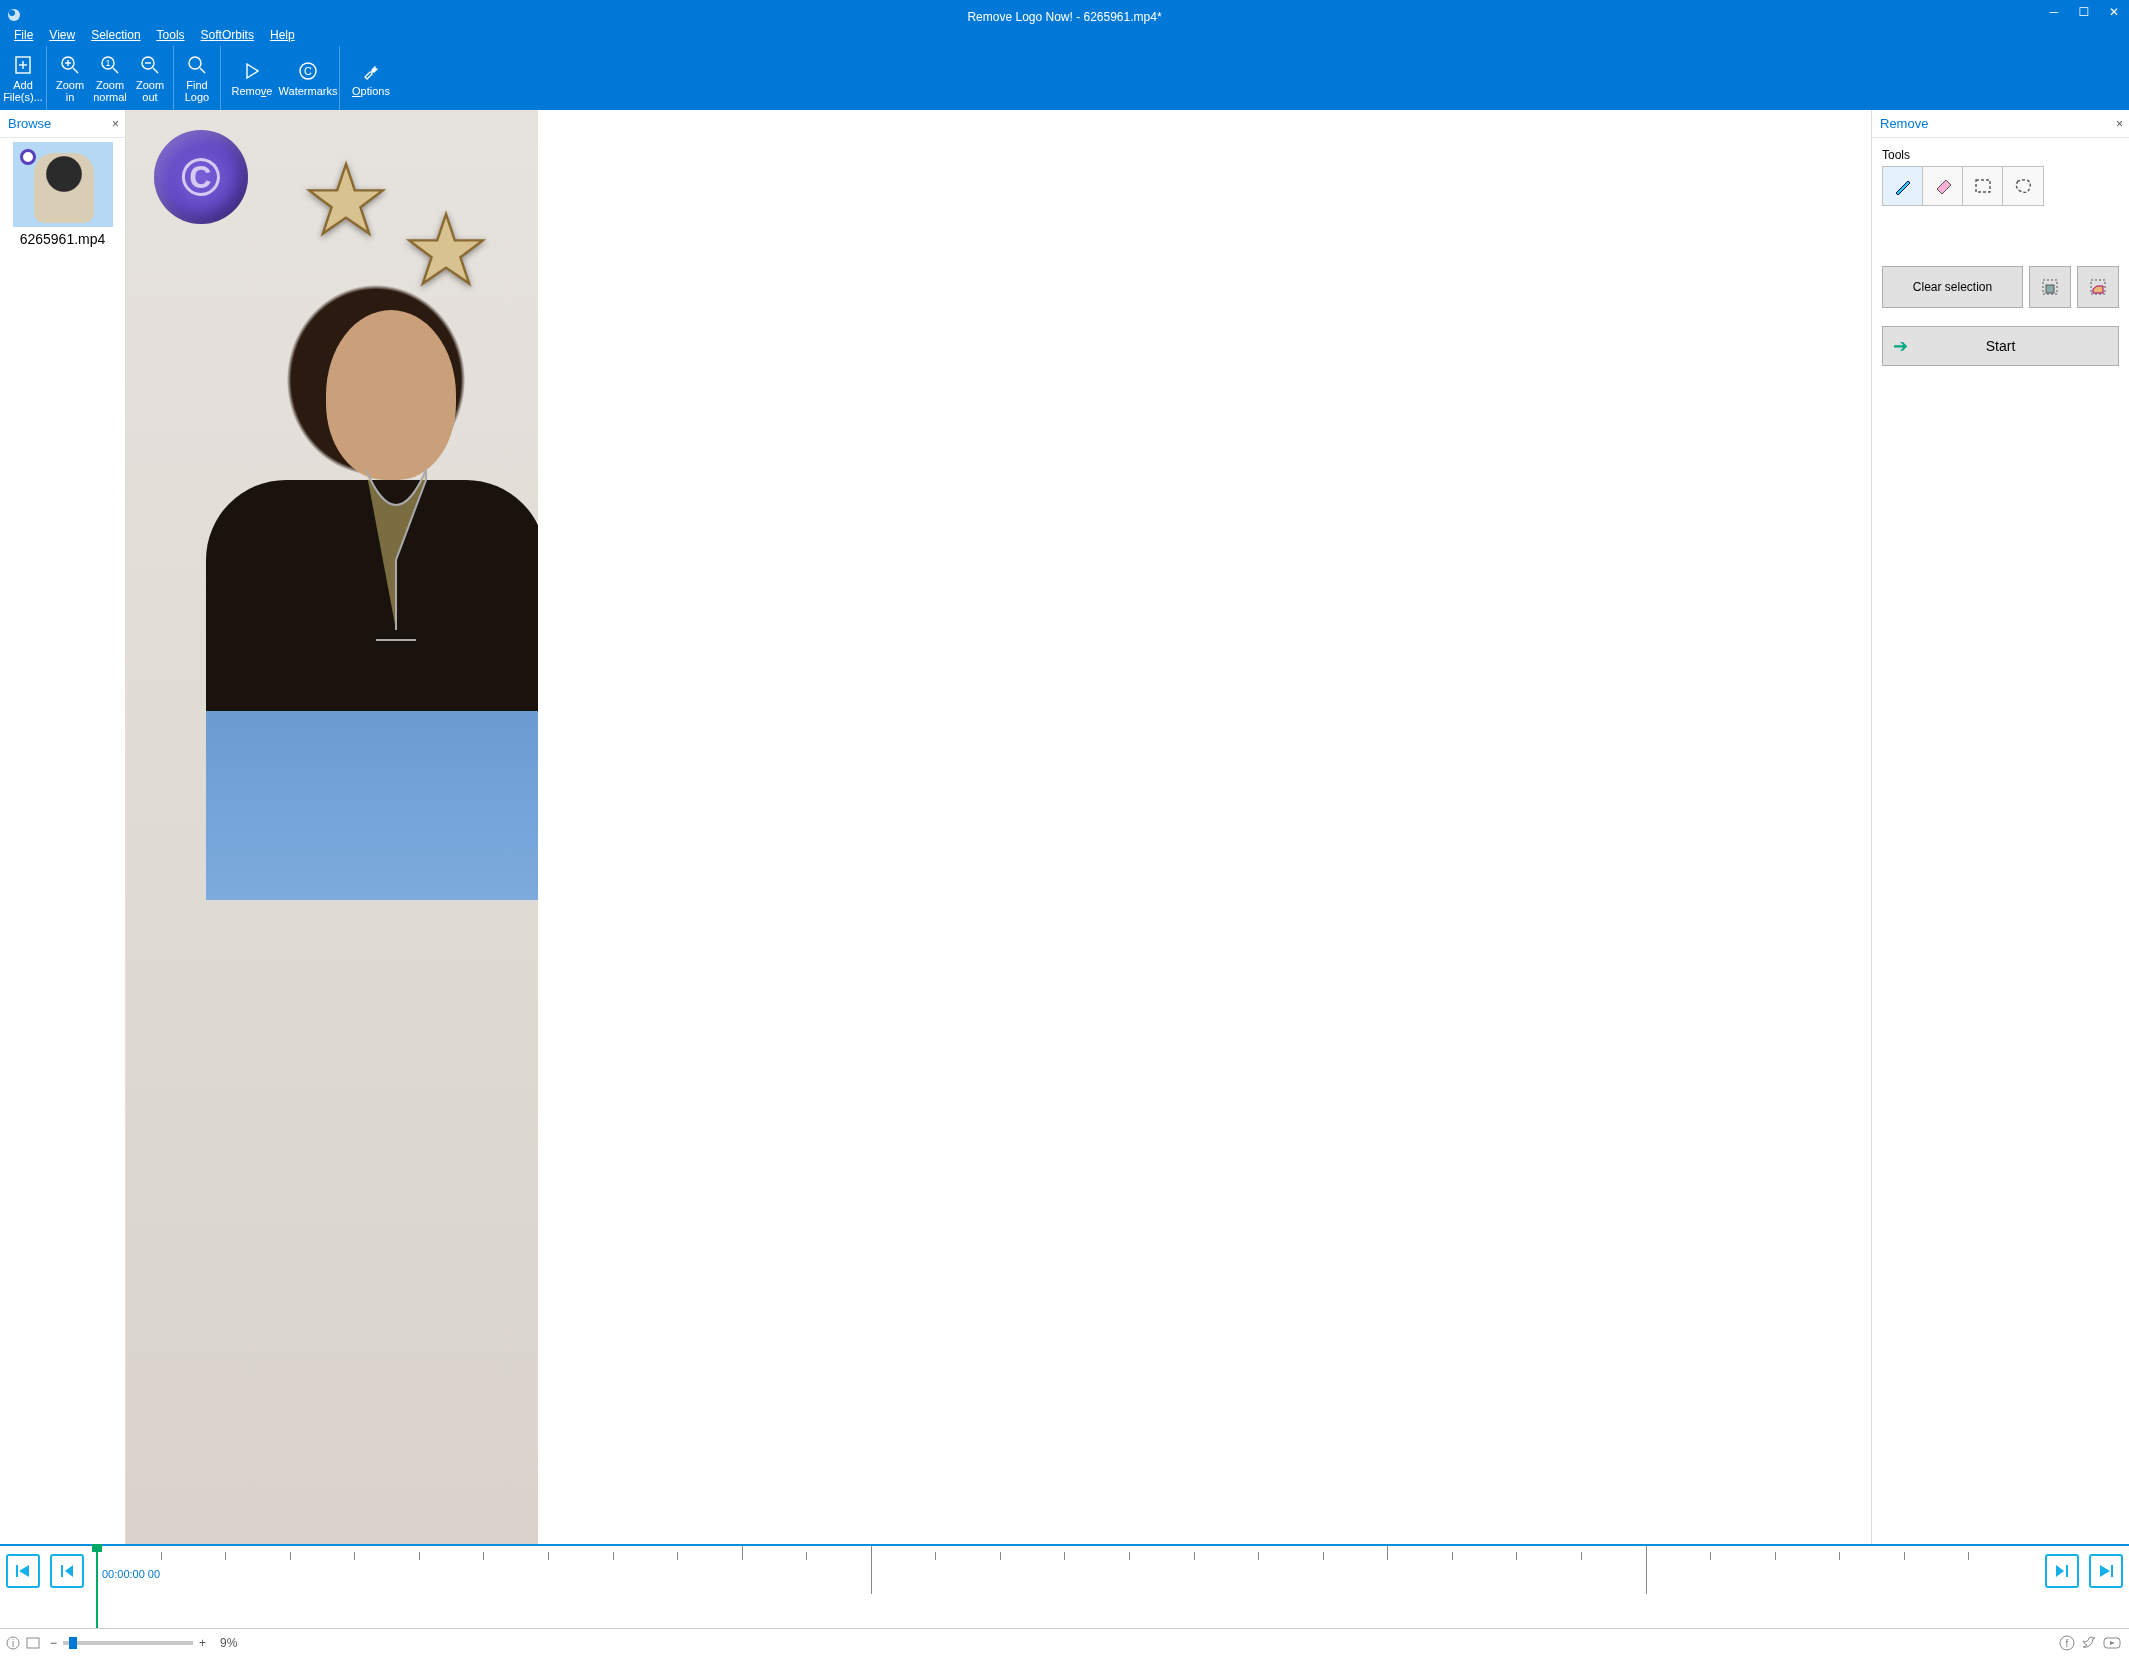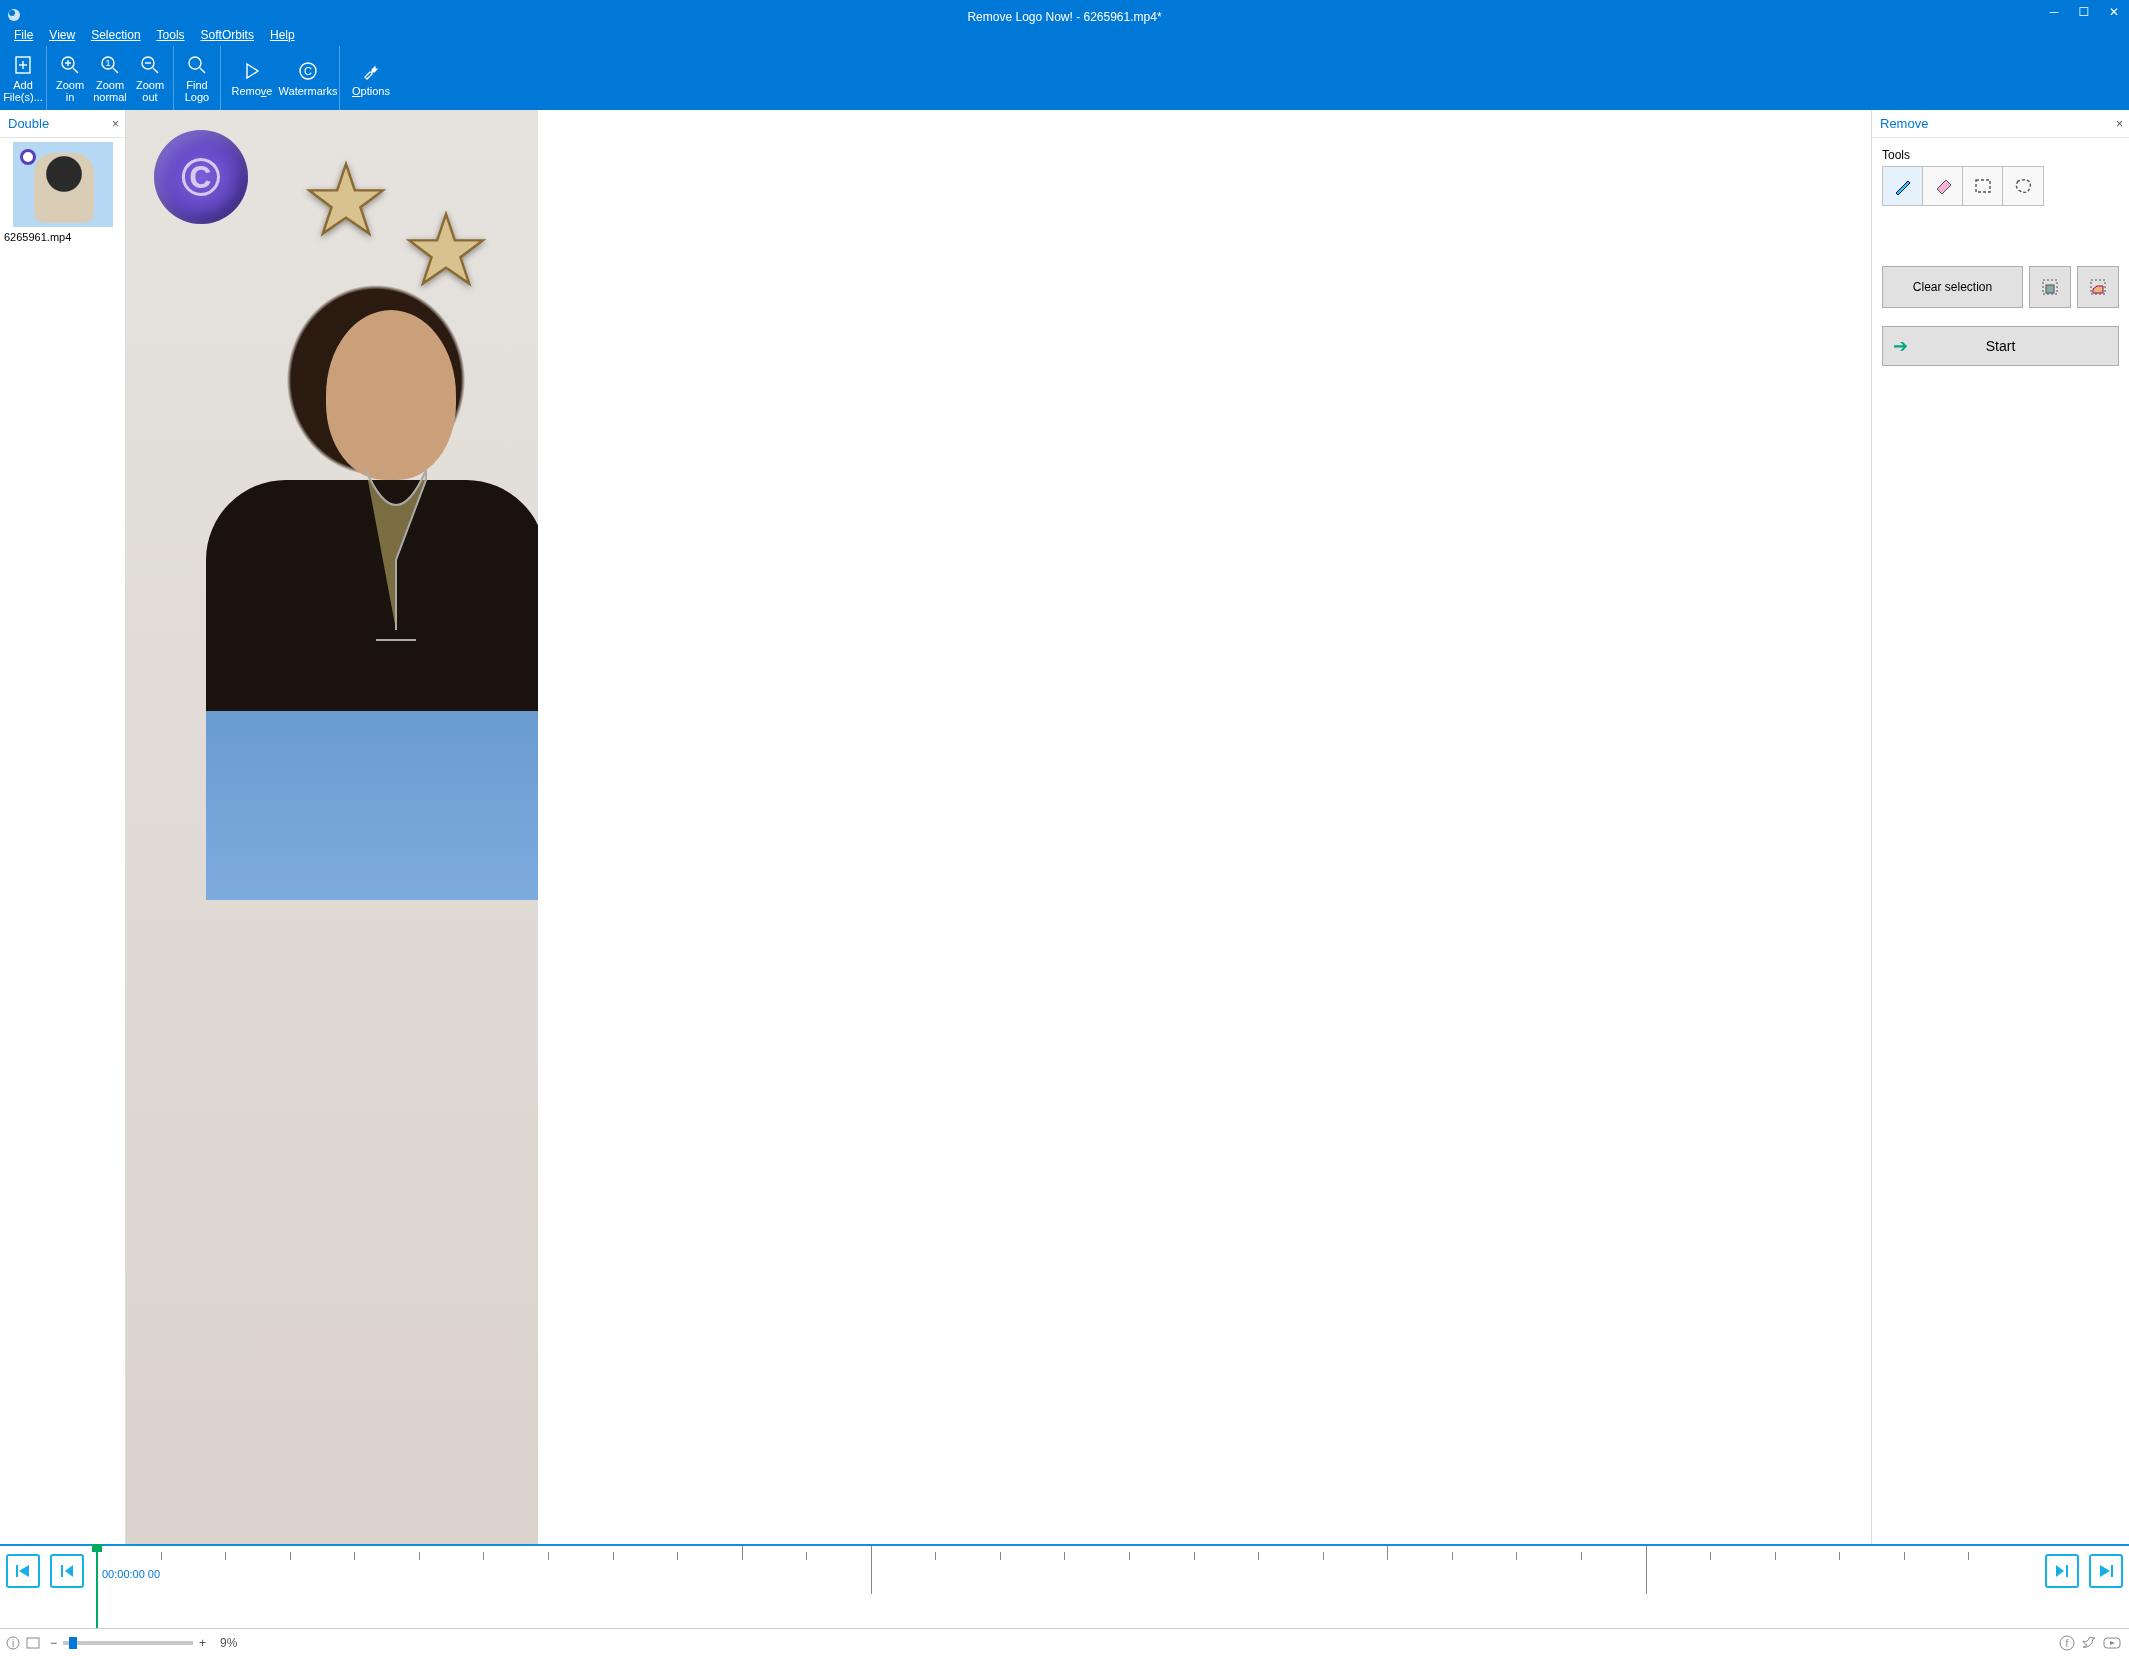--- a/index.html
+++ b/index.html
@@ -20,21 +20,21 @@
 .toolbar .tb-btn { width: 40px; display: flex; flex-direction: column; align-items: center; justify-content: center; text-align: center; line-height: 1.1; padding: 2px 1px; cursor: default; }
 .toolbar .tb-btn.wide { width: 56px; }
 .toolbar .tb-btn .tb-icon { height: 24px; display: flex; align-items: center; justify-content: center; margin-bottom: 2px; }
 .toolbar .tb-btn .tb-label { white-space: pre-line; }
 
 .workspace { position: absolute; top: 110px; bottom: 112px; left: 0; right: 0; display: flex; }
 .panel-left { width: 126px; background: #fff; display: flex; flex-direction: column; border-right: 1px solid #ddd; }
 .panel-header { height: 28px; display: flex; align-items: center; padding: 0 8px; color: #0078d7; font-size: 13px; position: relative; border-bottom: 1px solid #e5e5e5; }
 .panel-header .close-x { position: absolute; right: 6px; color: #555; font-size: 12px; }
 .thumb-list { flex: 1; overflow: auto; padding: 4px; }
-.thumb-item { font-size: 11px; color: #000; }
+.thumb-item { text-align: center; font-size: 14px; color: #000; }
 .thumb-item .thumb-img { width: 100px; height: 85px; margin: 0 auto 4px; border: 1px solid #b5d9f5; background: #b5d9f5; position: relative; overflow: hidden; }
 .thumb-item .thumb-blob { position:absolute;left:20px;top:10px;width:60px;height:70px;background:radial-gradient(circle at 50% 30%, #2a2a2a 30%, transparent 32%), #d9cdb6; border-radius:20px 20px 10px 10px; }
 .thumb-item .thumb-c { position:absolute;left:6px;top:6px;width:16px;height:16px;border:3px solid #5a3fbd;border-radius:50%;background:#fff; }
 
 .center-canvas { flex: 1; background: #fff; position: relative; overflow: hidden; display:flex; align-items:flex-start; justify-content:flex-start;}
 .video-preview { width: 412px; height: 100%; background: linear-gradient(180deg,#e6e2dd 0%,#d9d3cb 100%); position: relative; overflow:hidden;}
 .video-preview .c-logo { position:absolute; left:28px; top:20px; width:94px;height:94px;border-radius:50%;background:radial-gradient(circle,#7a5fd8 0%,#5a3fbd 70%); display:flex;align-items:center;justify-content:center; color:#d6c9f2;font-size:54px;font-weight:900;font-family:Arial;box-shadow:inset 6px 6px 16px rgba(255,255,255,.25), inset -6px -6px 16px rgba(0,0,0,.35);}
 .video-preview .star { position:absolute; width:80px;height:80px; }
 .video-preview .star.s1 { left:180px; top:50px; }
 .video-preview .star.s2 { left:280px; top:100px; }
@@ -204,21 +204,21 @@
         </span>
       <span class="tb-label"><span style="text-decoration:underline">O</span>ptions</span>
     </div>
   </div>
 </div>
 
 <div class="workspace">
 
   <div class="panel-left">
     <div class="panel-header">
-      <span>Double</span>
+      <span>Browse</span>
       <span class="close-x">×</span>
     </div>
     <div class="thumb-list">
       <div class="thumb-item">
         <div class="thumb-img">
           <div class="thumb-blob"></div>
             <div class="thumb-c"></div>
         </div>
         <div>6265961.mp4</div>
       </div>

